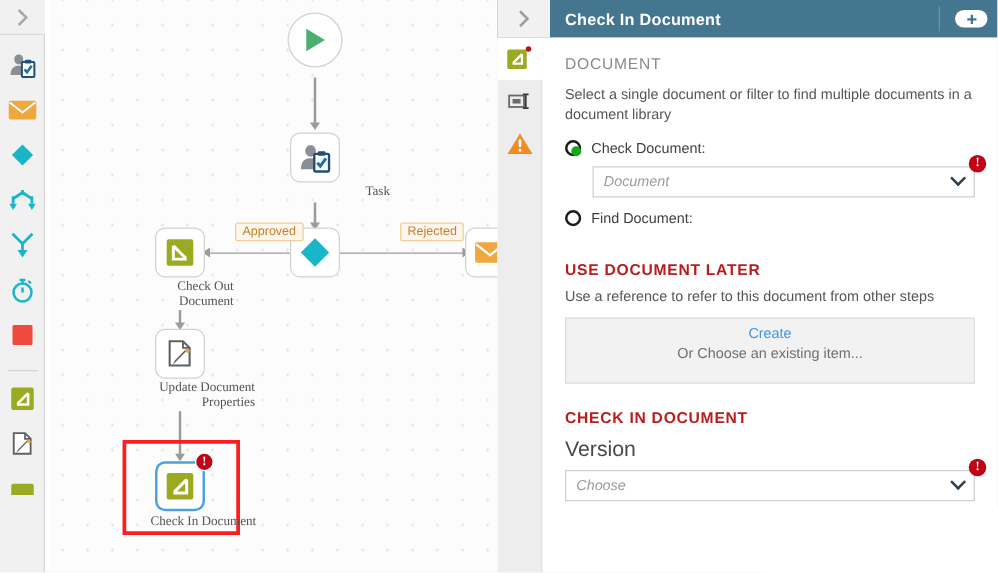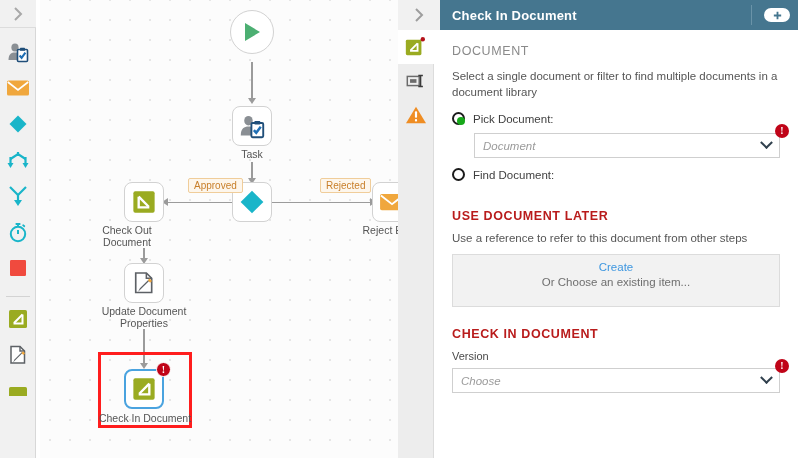--- a/index.html
+++ b/index.html
@@ -48,22 +48,22 @@
   .node {
     position:absolute; width:40px; height:40px; border-radius:8px;
     background:#fff; border:1px solid #d2d2d2;
     display:flex; align-items:center; justify-content:center;
   }
   .node.start {
     border-radius:50%; width:44px; height:44px; border:1px solid #d2d2d2;
   }
   .node.sel { border:2px solid #4aa3df; }
   .nlabel {
-    position:absolute; text-align:center; font-size:10.5px; color:#555;
-    line-height:12px; width:120px;
+    position:absolute; text-align:right; font-size:10.5px; color:#555;
+    line-height:12px; width:120px;font-family:Liberation Serif, serif;
   }
   .conn { position:absolute; background:#9b9b9b; }
   .arrowdown {
     position:absolute; width:0;height:0;
     border-left:4px solid transparent; border-right:4px solid transparent;
     border-top:6px solid #9b9b9b;
   }
   .arrowleft {
     position:absolute; width:0;height:0;
     border-top:4px solid transparent; border-bottom:4px solid transparent;
@@ -165,21 +165,21 @@
   }
   .hr-gap { height:14px; }
   .sect-title2 { font-size:12.5px;color:#b91c1c;letter-spacing:.6px;margin:6px 0 9px 0;font-weight:bold; }
   .sect-desc2 { font-size:11.5px;color:#555;margin-bottom:10px; }
   .createbox {
     border:1px solid #dcdcdc; background:#f2f2f2; text-align:center;
     padding:6px 0 17px 0; cursor:pointer;
   }
   .create-link { color:#3e97e0; font-size:11.5px; display:block; margin-bottom:2px; }
   .create-sub { color:#6f6f6f; font-size:11.5px;margin-top:20px; }
-  .plainlabel { font-size:11px;color:#4a4a4a;margin-bottom:6px; }
+  .plainlabel { font-size:17px;color:#4a4a4a;margin-bottom:6px; }
   .field-wrap.nomargin { margin-left:0; }
 
   svg { display:block; }
 </style>
 </head>
 <body>
 
 <div id="app">
 
   <div class="rail">
@@ -415,21 +415,21 @@
         </div>
       </div>
 
       <div class="panel-content">
 
         <div class="sect-title">DOCUMENT</div>
         <div class="sect-desc">Select a single document or filter to find multiple documents in a document library</div>
 
         <div class="radio-row">
           <div class="radio on"></div>
-          <div class="radio-lbl">Pick Document:</div>
+          <div class="radio-lbl">Check Document:</div>
         </div>
         <div class="field-wrap">
           <div class="field">
             <span>Document</span>
             <span class="chev"></span>
           </div>
           <div class="ferr">!</div>
         </div>
 
         <div class="radio-row">

